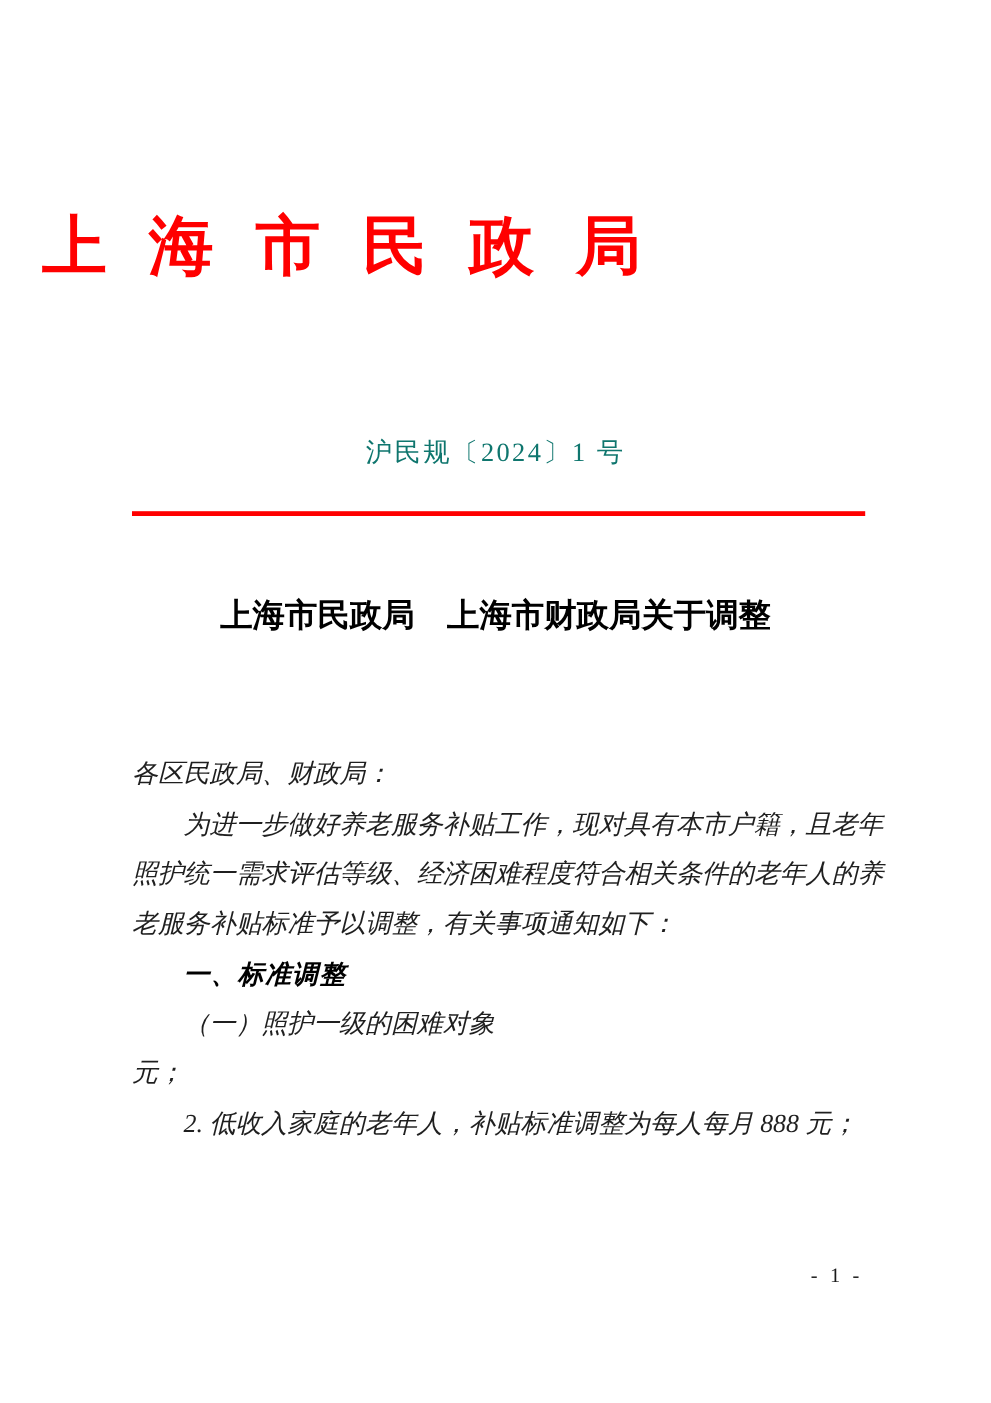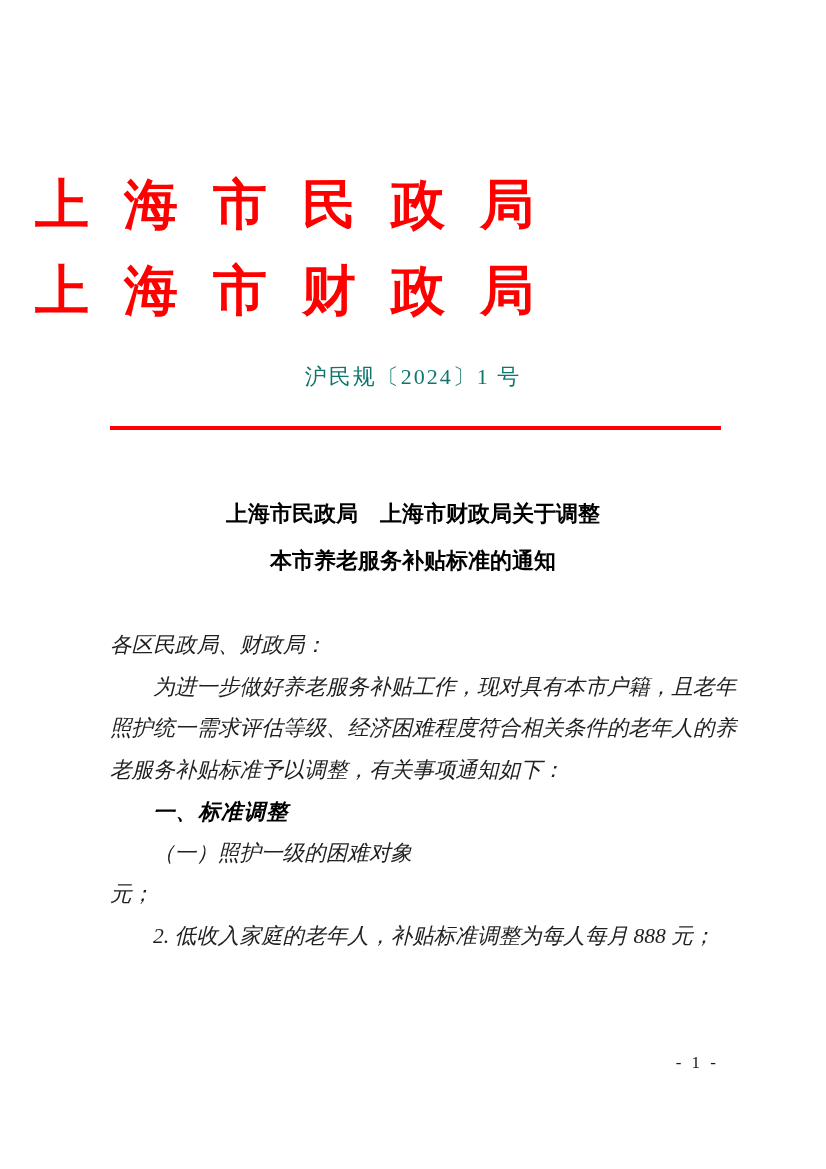--- a/index.html
+++ b/index.html
@@ -54,21 +54,21 @@
   }
 
   
   .title-block {
     position: absolute;
     top: 490px;
     left: 0;
     width: 100%;
     text-align: center;
     font-weight: bold;
-    font-size: 22px;
+    font-size: 27px;
     line-height: 47px;
     color: #000000;
   }
 
   
   .body-block {
     position: absolute;
     top: 625px;
     left: 110px;
     width: 613px;
@@ -98,30 +98,28 @@
     color: #1a1a1a;
   }
 </style>
 </head>
 <body>
 
 <div class="page">
 
   <div class="agency-block">
     <div class="agency-name">上海市民政局</div>
-    <div class="agency-name">上海市财政局</div>
   </div>
 
   <div class="doc-number">沪民规〔2024〕1 号</div>
 
   <div class="red-rule"></div>
 
   <div class="title-block">
     <div>上海市民政局　上海市财政局关于调整</div>
-    <div>本市养老服务补贴标准的通知</div>
   </div>
 
   <div class="body-block">
     <div class="line">各区民政局、财政局：</div>
     <div class="line indent">为进一步做好养老服务补贴工作，现对具有本市户籍，且老年</div>
     <div class="line">照护统一需求评估等级、经济困难程度符合相关条件的老年人的养</div>
     <div class="line">老服务补贴标准予以调整，有关事项通知如下：</div>
     <div class="line indent hei-heading">一、标准调整</div>
     <div class="line indent">（一）照护一级的困难对象</div>
     <div class="line">元；</div>

